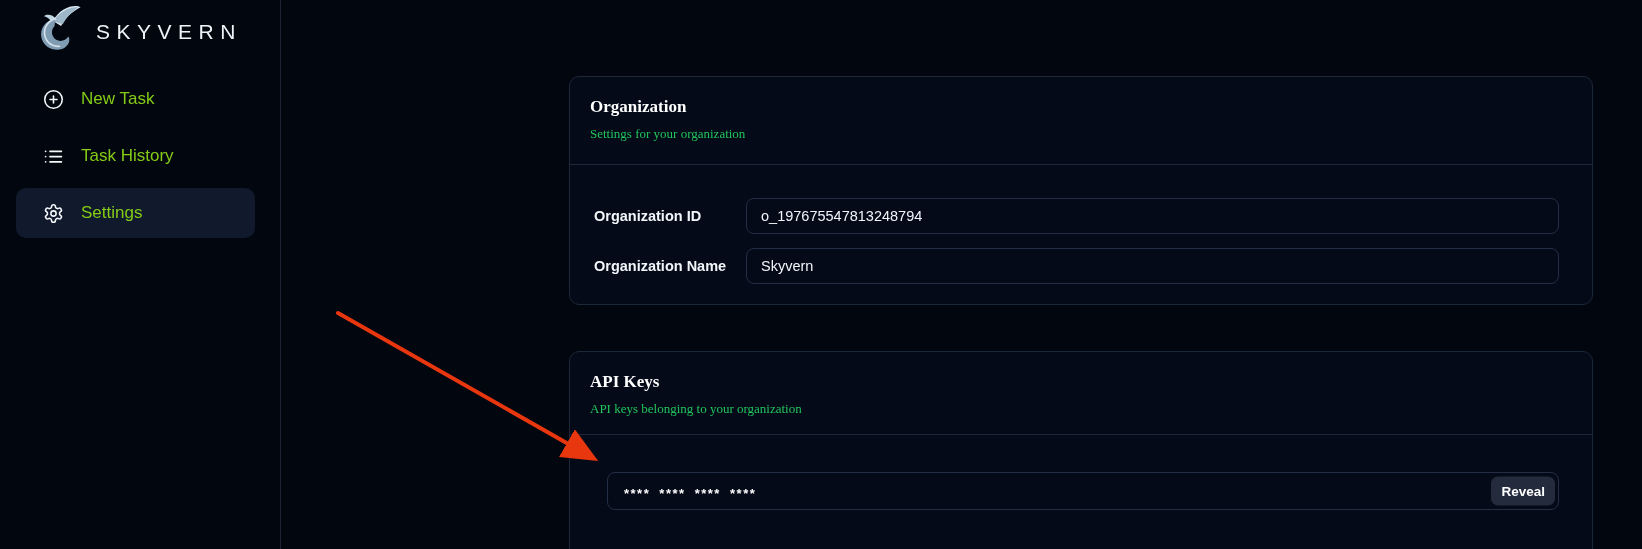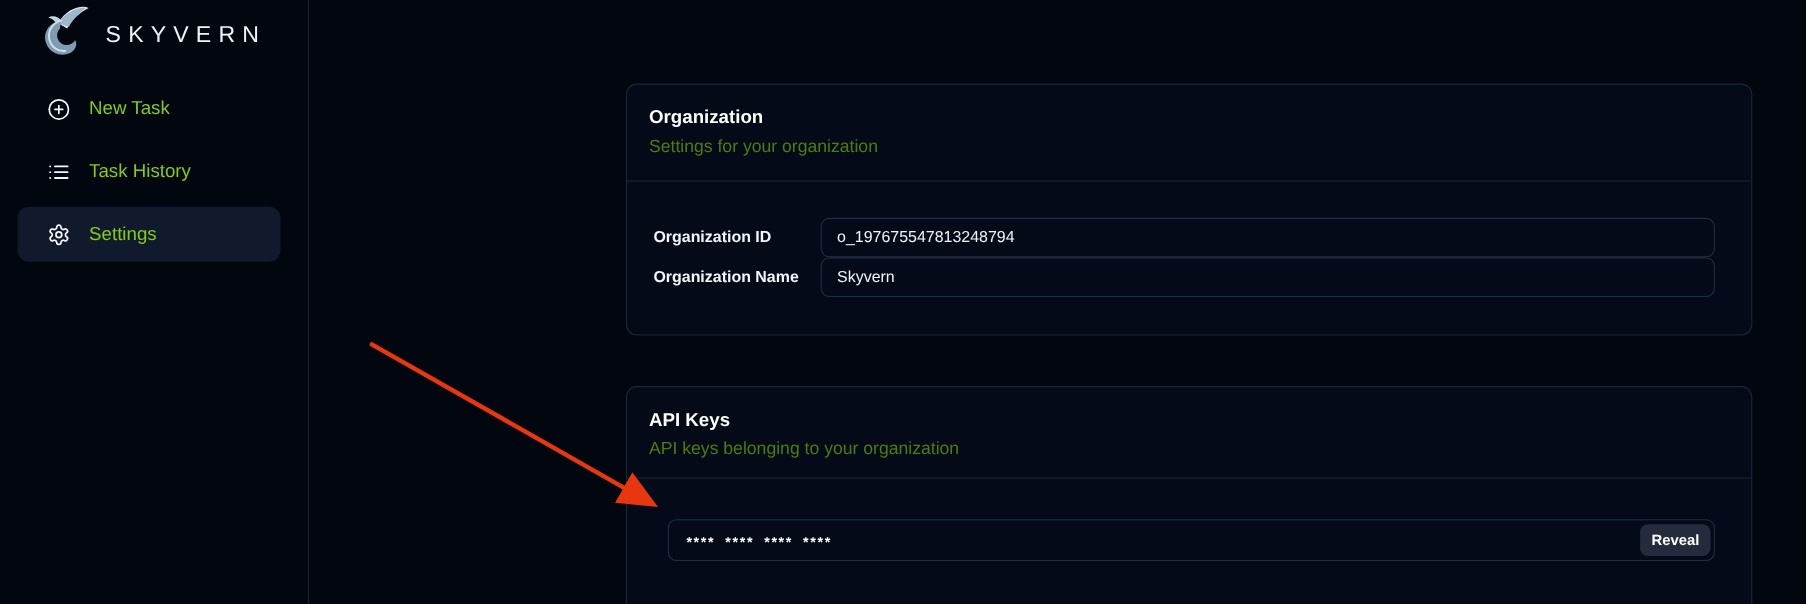--- a/index.html
+++ b/index.html
@@ -53,31 +53,31 @@
   .card {
     position:absolute; left:569px;
     width:1024px;
     background:#040a18;
     border:1px solid #1c2739;
     border-radius:10px;
   }
   #card-org { top:76px;  height:229px; }
   #card-api { top:351px; height:217px; }
 
-  .card-header { padding:19px 24px 0 20px; }
+  .card-header { padding:19px 24px 0 20px;font-family:Liberation Serif, serif; }
   .card-title    { font-size:17px; line-height:21px; font-weight:700; color:#ffffff; }
-  .card-subtitle { margin-top:8px; font-size:16px; line-height:17px; color:#4d7c0f; }
+  .card-subtitle { margin-top:8px; font-size:13px; line-height:17px; color:#22c55e; }
   .card-divider  { height:1px; background:#1c2739; }
   #card-org .card-divider { margin-top:22px; }
   #card-api .card-divider { margin-top:17px; }
 
   #card-org .card-body { padding:33px 33px 0 24px; }
   .field-row {
     display:flex; align-items:center;
-    height:36px; 
+    height:36px; margin-bottom:14px;
   }
   .field-label {
     width:152px; flex:0 0 auto;
     font-size:14.5px; font-weight:600; color:#f2f5f9;
   }
   .text-input {
     flex:1; height:36px;
     background:transparent;
     border:1px solid #232e44;
     border-radius:8px;

